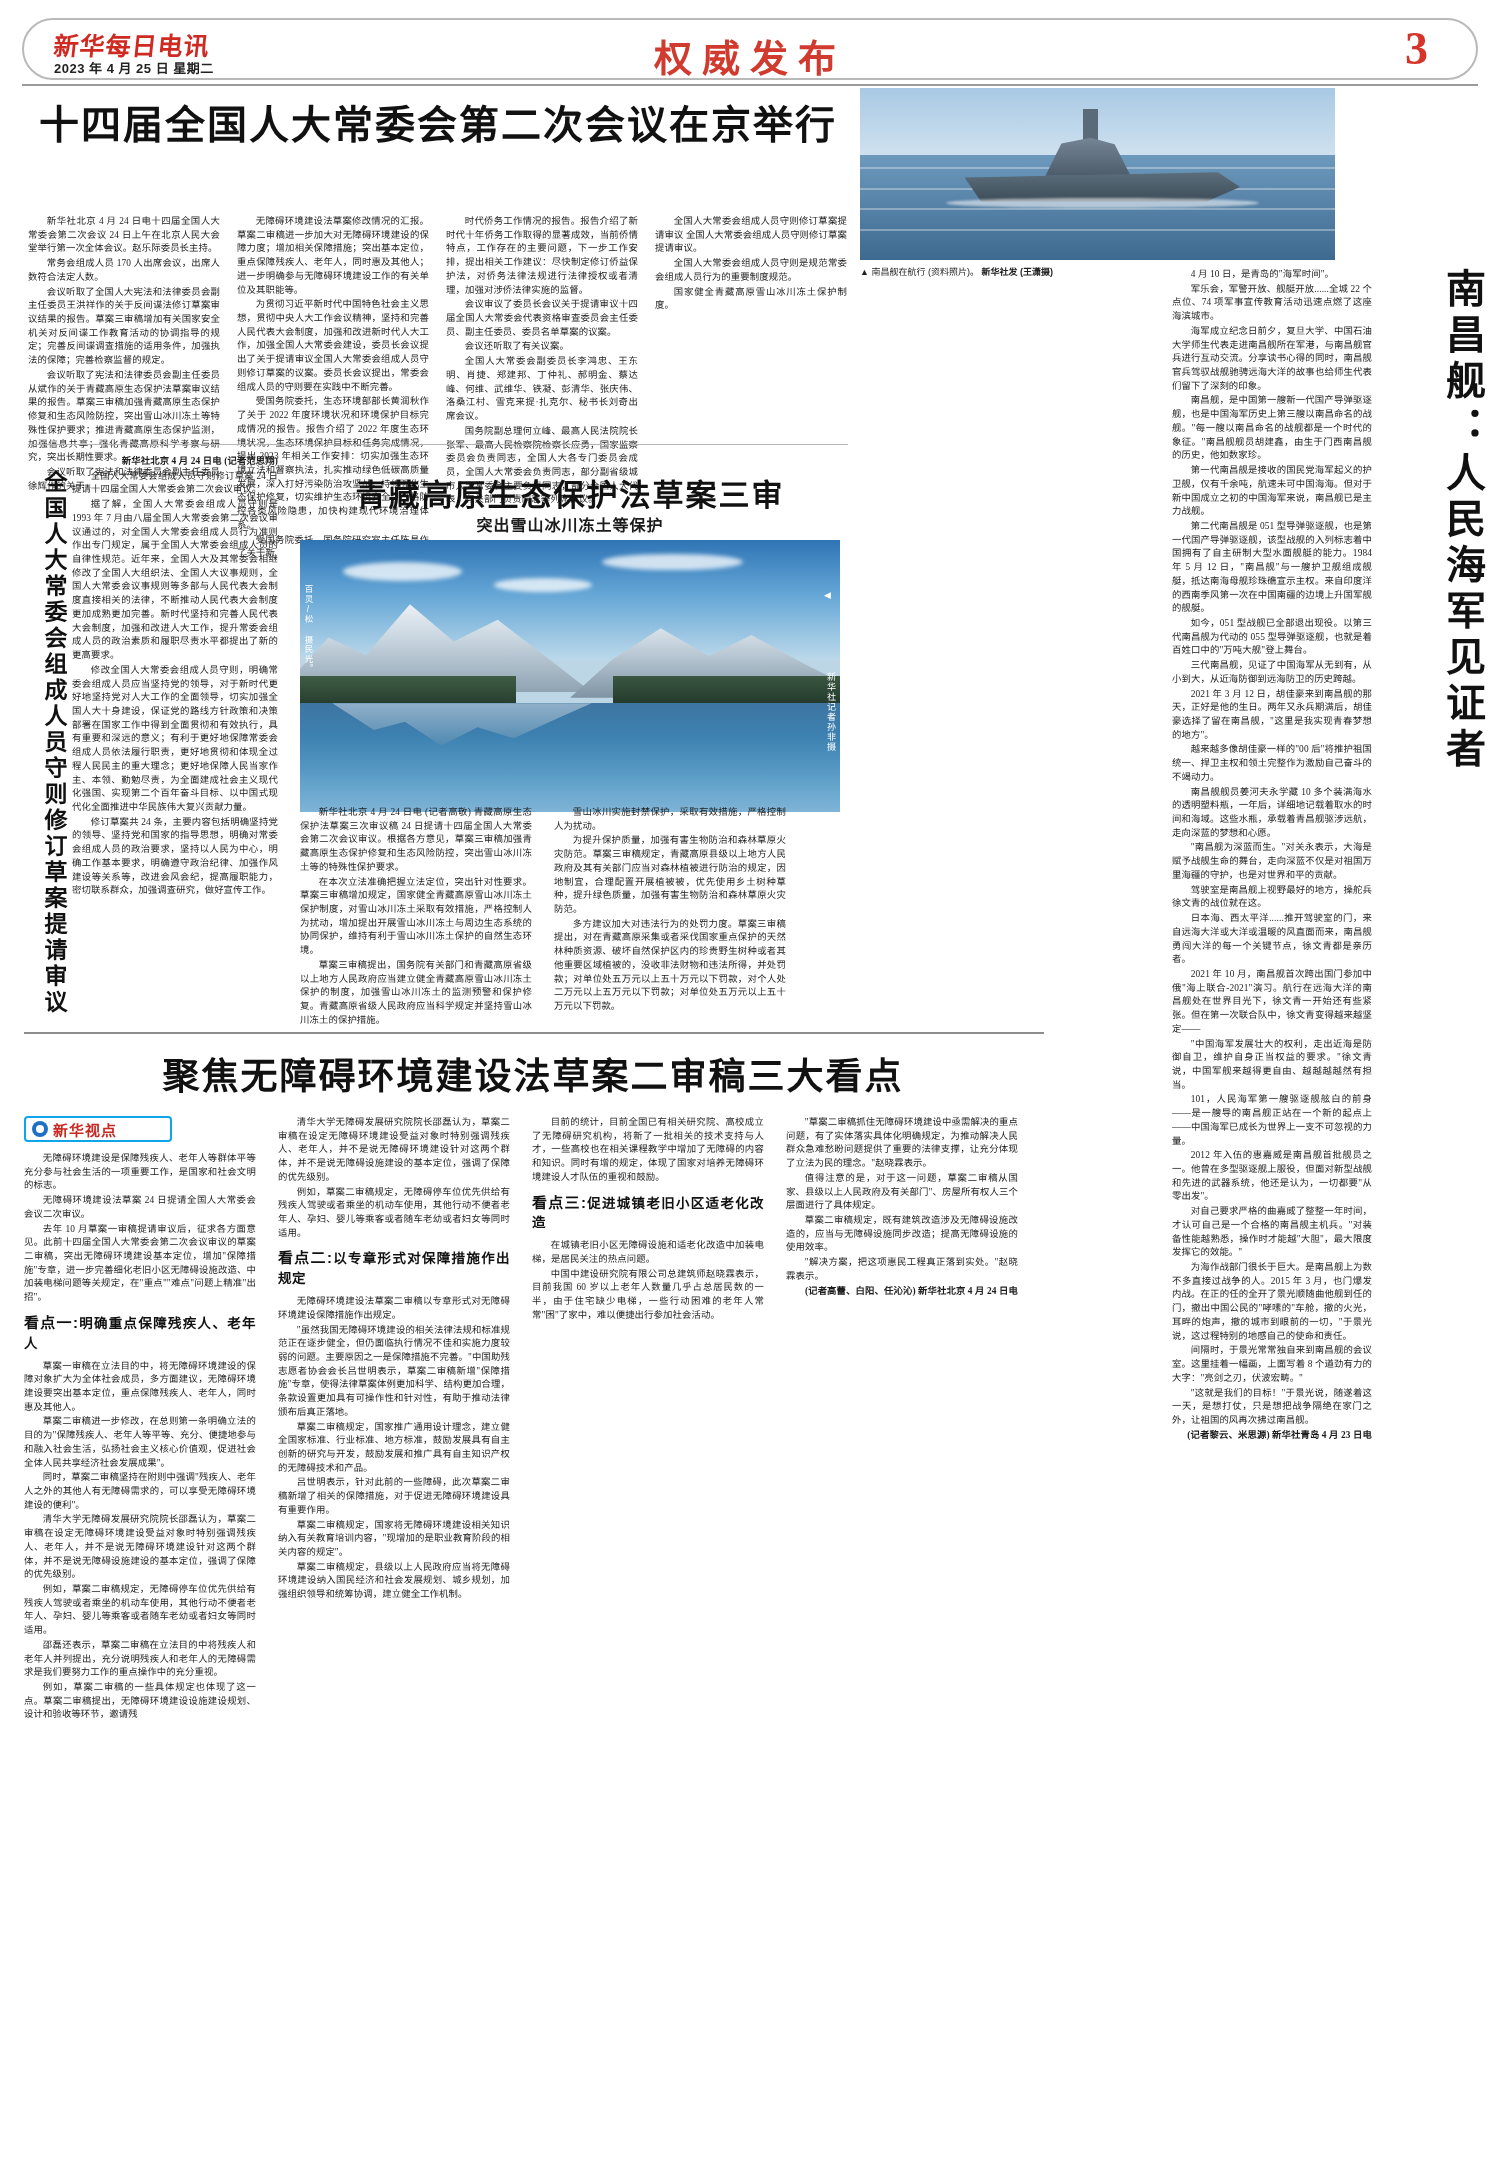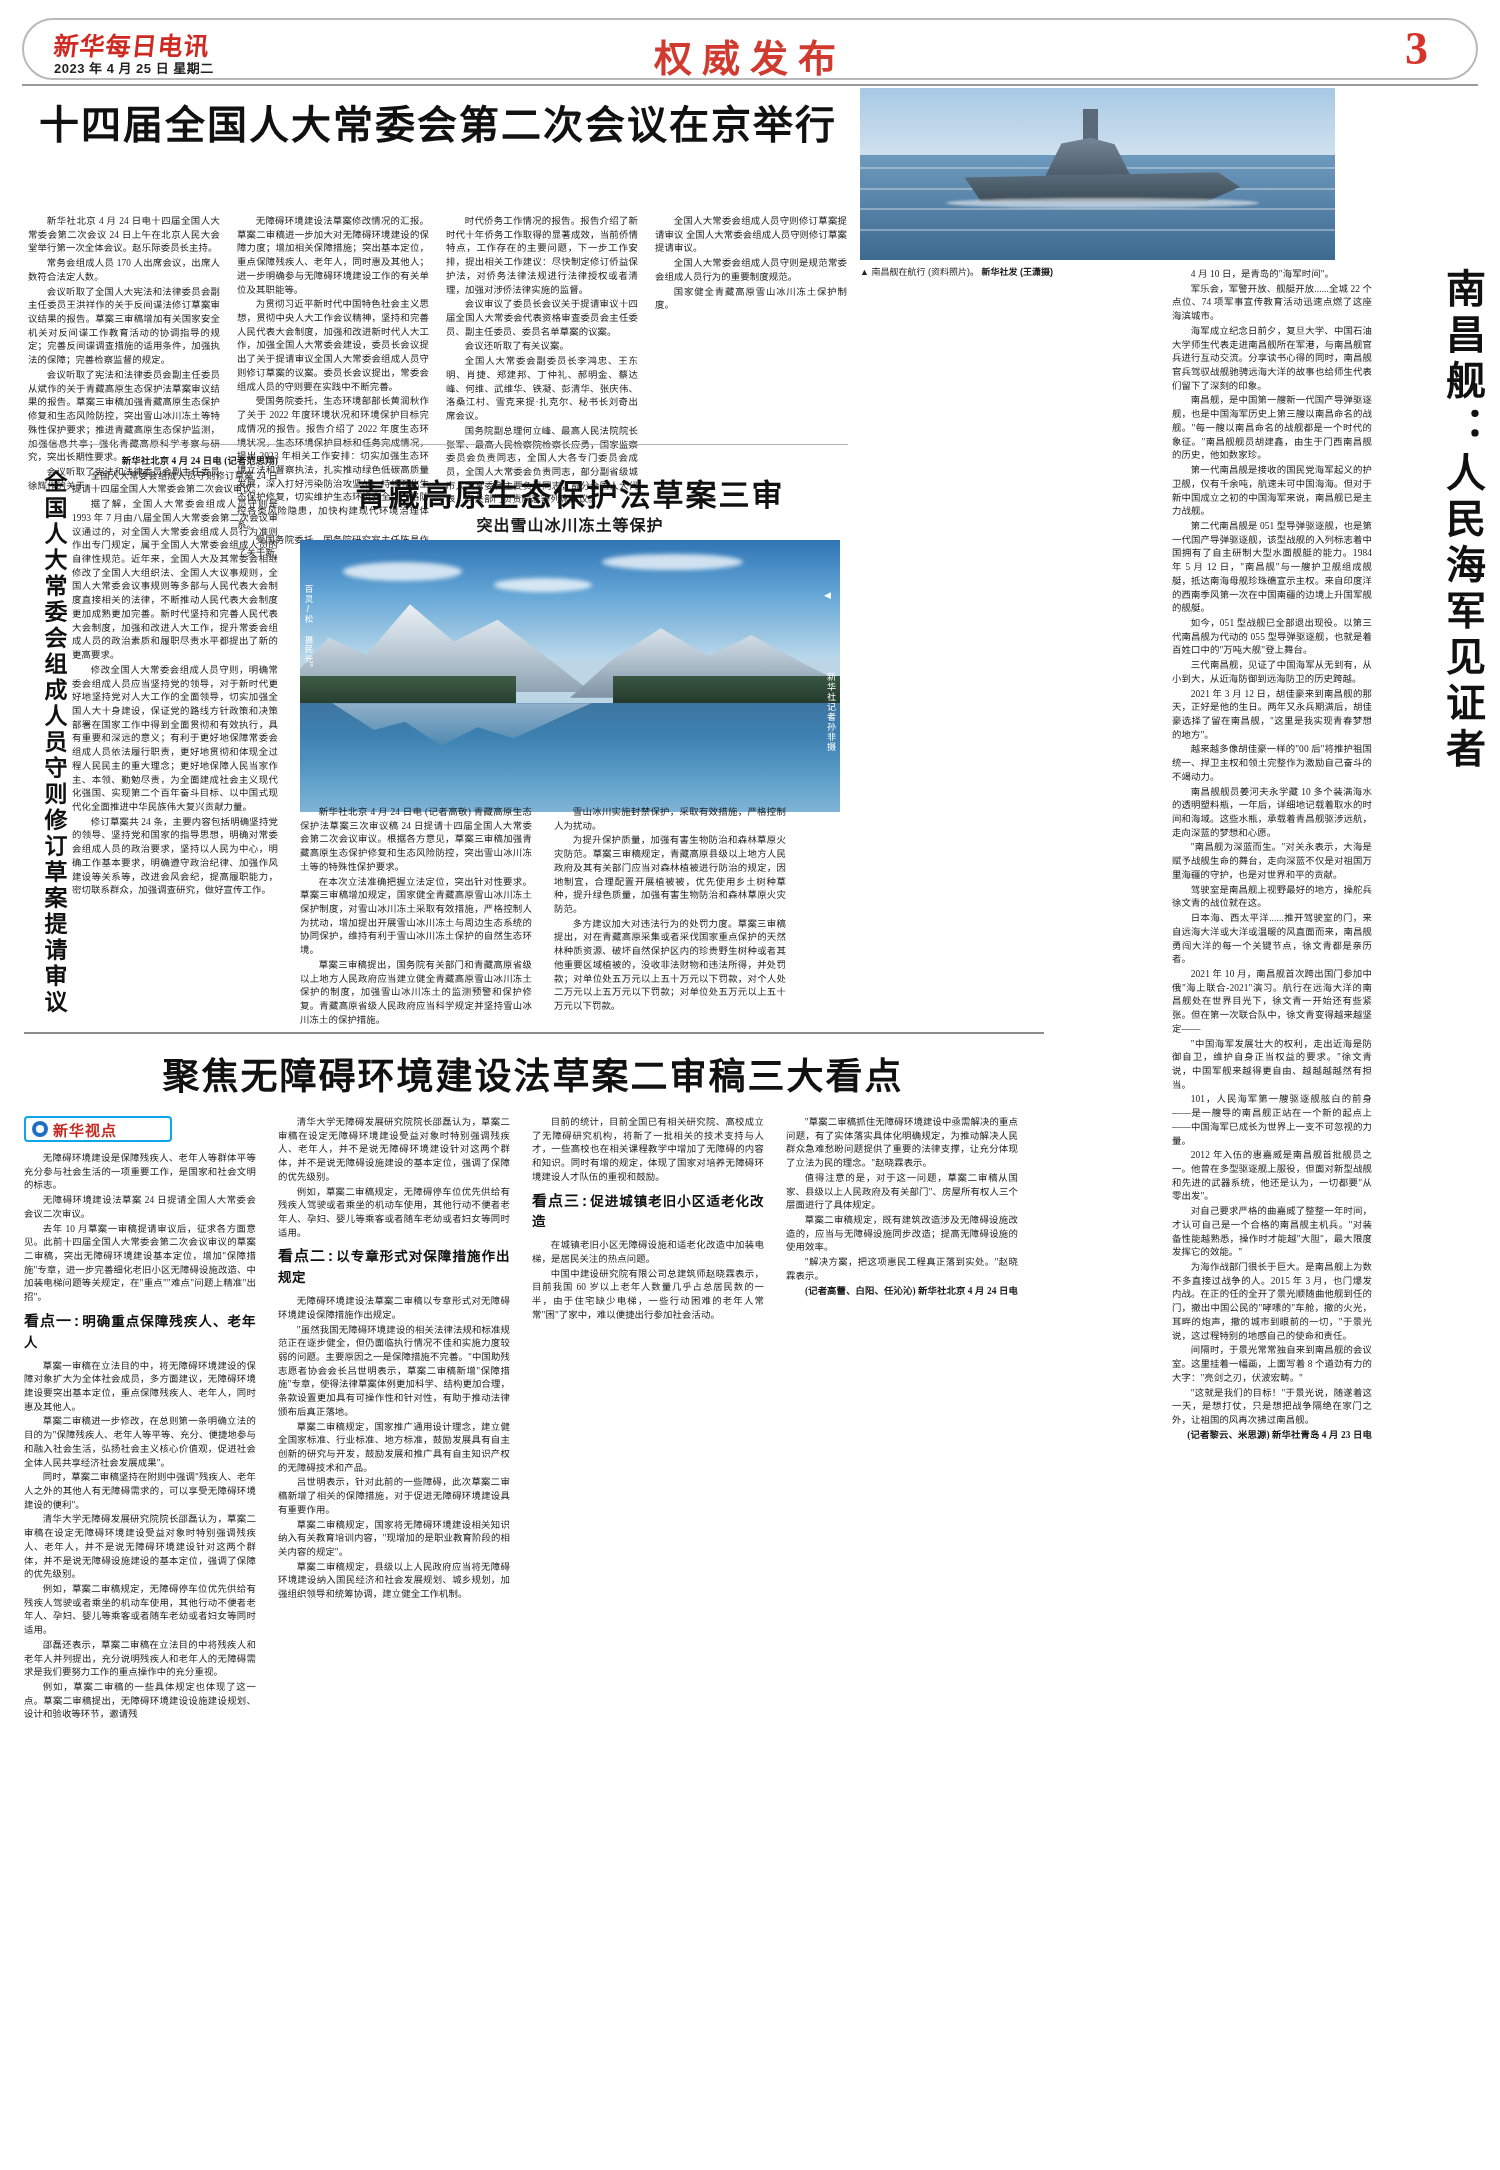--- a/index.html
+++ b/index.html
@@ -273,21 +273,21 @@
   }
 
   .bot-cols { position:absolute; left:24px; top:1116px; width:1020px; height:1020px; }
   .bot-col { position:absolute; top:0; width:232px; }
   .bot-col.b1 { left:0; top:36px; }
   .bot-col.b2 { left:254px; }
   .bot-col.b3 { left:508px; }
   .bot-col.b4 { left:762px; }
 
   .kd-head {
-    font-family:Liberation Mono, monospace;
+    font-family:Liberation Sans, sans-serif;
     font-weight:bold; font-size:13.5px; color:#111;
     margin:7px 0 6px 0; letter-spacing:0.5px;
   }
   .kd-head .lbl { font-size:15px; }
   .byline {
     text-align:right; font-weight:bold; font-size:9.4px;
     margin-top:4px;
   }
 
   

